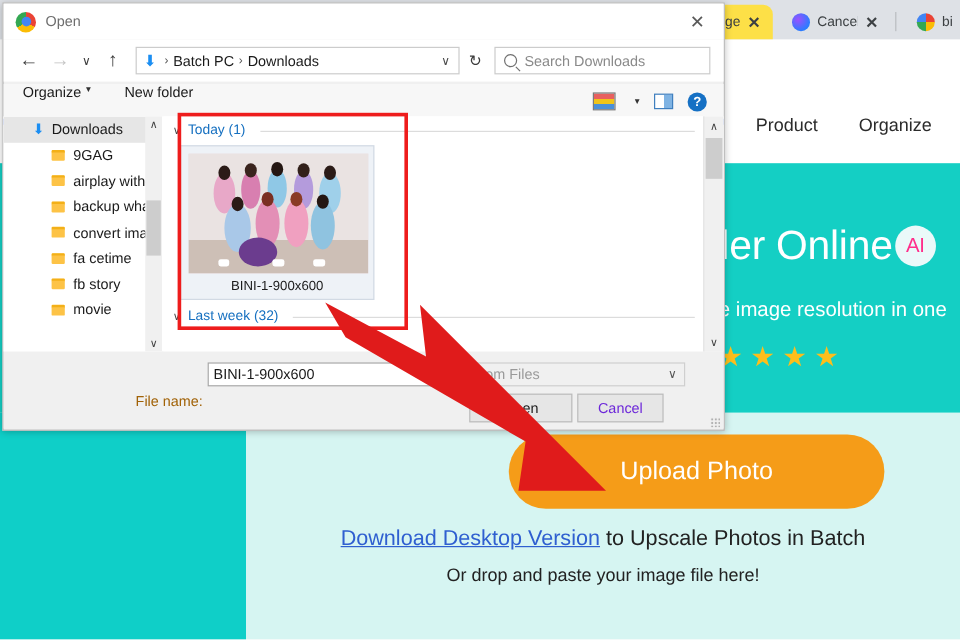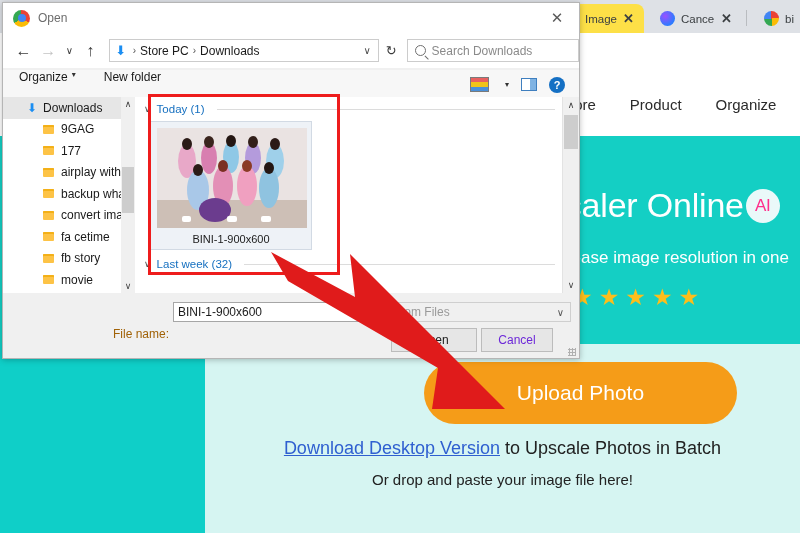--- a/index.html
+++ b/index.html
@@ -32,21 +32,21 @@
 
   .panel{position:absolute;left:205px;top:344px;width:595px;height:189px;background:#d6f5f2;border-radius:14px 0 0 0;}
   .teal-left{position:absolute;left:0;top:344px;width:205px;height:189px;background:#0fcfc8;}
 
   .upload-btn{position:absolute;left:424px;top:362px;width:313px;height:62px;background:#f59c18;border-radius:31px;color:#ffffff;font-size:21px;display:flex;align-items:center;justify-content:center;}
   .line-link{position:absolute;left:205px;top:438px;width:595px;text-align:center;font-size:18px;color:#222;}
   .line-link a{color:#2f5fd0;text-decoration:underline;}
   .line-drop{position:absolute;left:205px;top:471px;width:595px;text-align:center;font-size:15px;color:#222;}
 
   
-  .dialog{position:absolute;left:2px;top:2px;width:576px;height:355px;background:#f0f0f0;border:1px solid #b5b5b5;box-shadow:0 1px 6px rgba(0,0,0,.25);}
+  .dialog{position:absolute;left:2px;top:2px;width:576px;height:355px;background:#f0f0f0;border:1px solid #b5b5b5;box-shadow:0 1px 6px rgba(0,0,0,.25);padding-left:24px;}
   .dlg-title{position:absolute;left:0;top:0;width:100%;height:30px;background:#ffffff;display:flex;align-items:center;}
   .dlg-title .chrome-ico{width:17px;height:17px;border-radius:50%;margin-left:10px;position:relative;overflow:hidden;
     background:conic-gradient(#ea4335 0 33%, #fbbc05 33% 66%, #34a853 66% 100%);}
   .dlg-title .chrome-ico::after{content:"";position:absolute;left:4.5px;top:4.5px;width:8px;height:8px;border-radius:50%;background:#4285f4;}
   .dlg-title .t{margin-left:8px;font-size:12px;color:#6d6d6d;}
   .dlg-close{position:absolute;right:0;top:0;width:44px;height:30px;display:flex;align-items:center;justify-content:center;font-size:15px;color:#5a5a5a;}
 
   .dlg-nav{position:absolute;left:0;top:30px;width:100%;height:35px;background:#ffffff;display:flex;align-items:center;}
   .navbtn{width:26px;height:26px;display:flex;align-items:center;justify-content:center;font-size:16px;color:#3b3b3b;}
   .navbtn.dim{color:#c3c3c3;}
@@ -169,21 +169,21 @@
 
     <div class="dlg-nav">
       <span class="navbtn" style="margin-left:8px;">←</span>
       <span class="navbtn dim">→</span>
       <span class="navbtn small">∨</span>
       <span class="navbtn">↑</span>
 
       <div class="addr">
         <span class="dl-ico">⬇</span>
         <span class="sep">›</span>
-        <span class="crumb">Store PC</span>
+        <span class="crumb">Batch PC</span>
         <span class="sep">›</span>
         <span class="crumb">Downloads</span>
         <span class="chev">∨</span>
       </div>
 
       <span class="refresh">↻</span>
 
       <div class="search">
         <span class="mag"></span>
         <span>Search Downloads</span>
@@ -205,24 +205,20 @@
     <div class="dlg-body">
 
       <div class="tree">
         <div class="tree-row sel">
           <span class="dli">⬇</span>
           <span>Downloads</span>
         </div>
         <div class="tree-row">
           <span class="fold"></span>
           <span>9GAG</span>
-        </div>
-        <div class="tree-row">
-          <span class="fold"></span>
-          <span>177</span>
         </div>
         <div class="tree-row">
           <span class="fold"></span>
           <span>airplay without</span>
         </div>
         <div class="tree-row">
           <span class="fold"></span>
           <span>backup whatsa</span>
         </div>
         <div class="tree-row">

